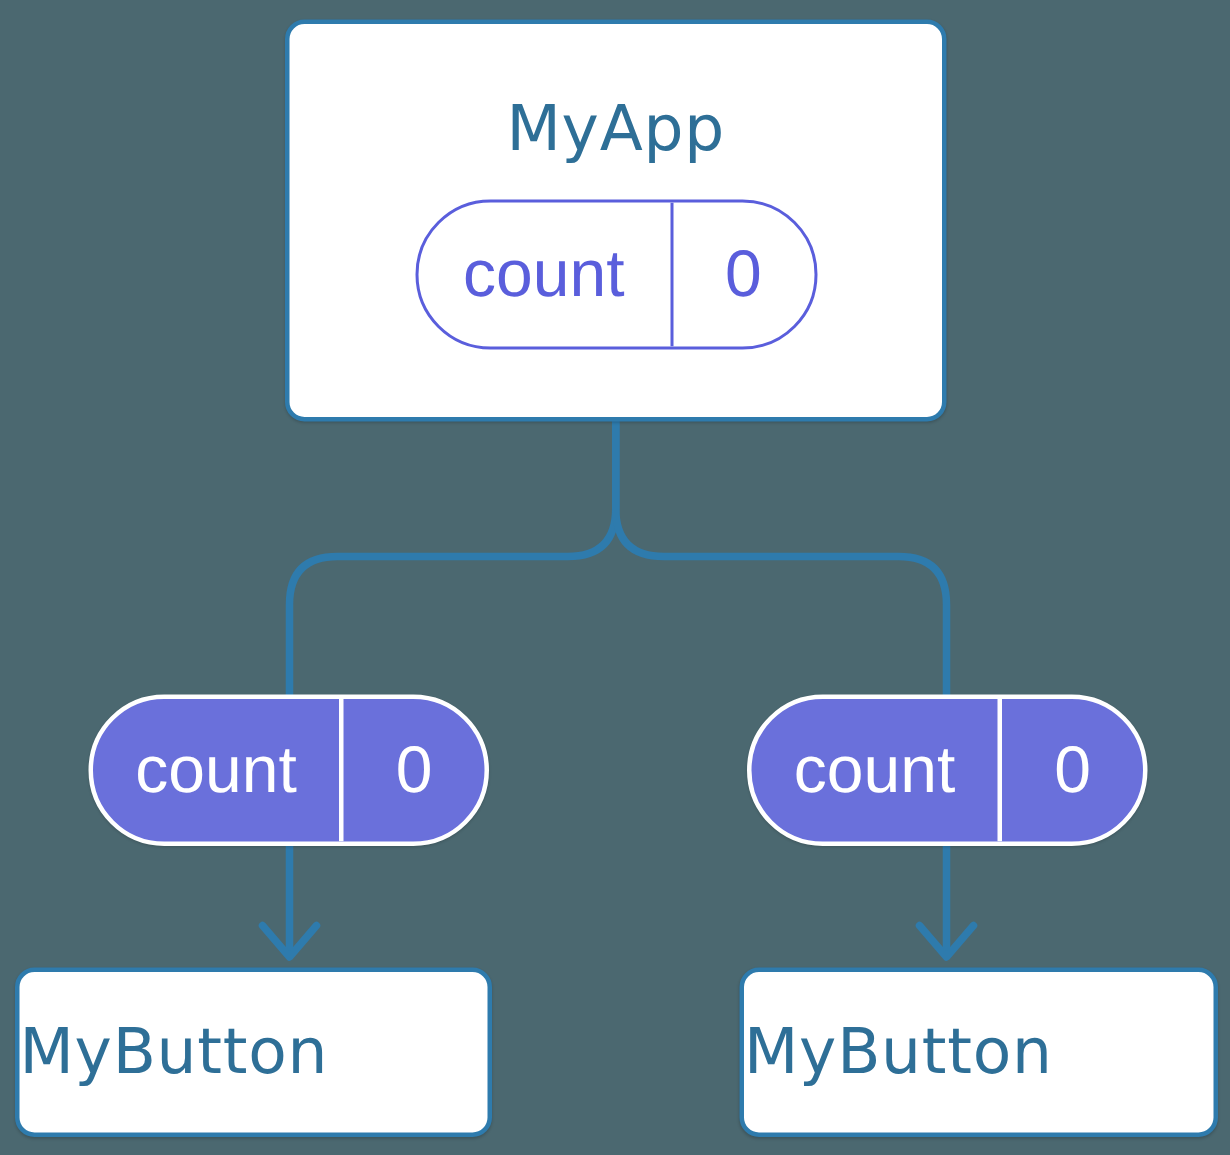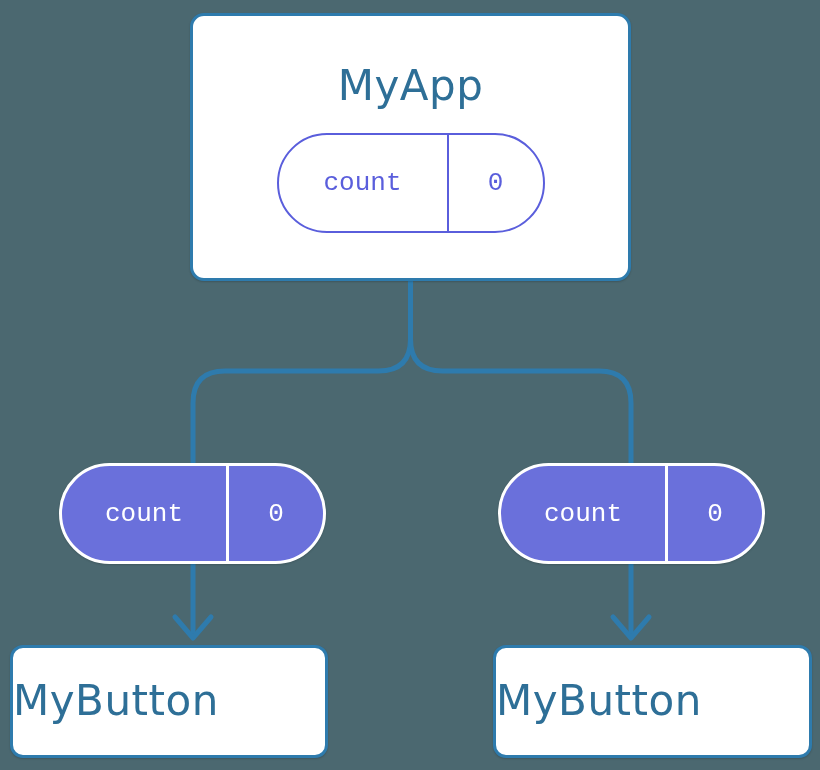--- a/index.html
+++ b/index.html
@@ -46,35 +46,34 @@
     color:var(--title-text);
     font-size:42px;
     font-weight:500;
     letter-spacing:0.5px;
     line-height:1.25;
   }
   .root-card{
     left:190px;top:13px;width:441px;height:268px;
     display:flex;flex-direction:column;align-items:center;
     padding-top:44px;
-    border-radius:14px;
   }
   .root-card .card-title{margin-bottom:20px;}
   .child-card{
     display:flex;align-items:center;justify-content:flex-start;
   }
   .child-card.left{left:10px;top:645px;width:318px;height:113px;}
   .child-card.right{left:493px;top:645px;width:319px;height:113px;}
   .pill{
     display:flex;
     box-sizing:border-box;
     border-radius:60px;
     overflow:hidden;
-    font-family:Liberation Mono, monospace;
-    font-size:26px;
+    font-family:Liberation Sans, sans-serif;
+    font-size:44px;
   }
   .pill .pill-key{
     flex:1;
     display:flex;align-items:center;justify-content:center;
   }
   .pill .pill-val{
     width:94px;
     display:flex;align-items:center;justify-content:center;
   }
   .pill-outline{

